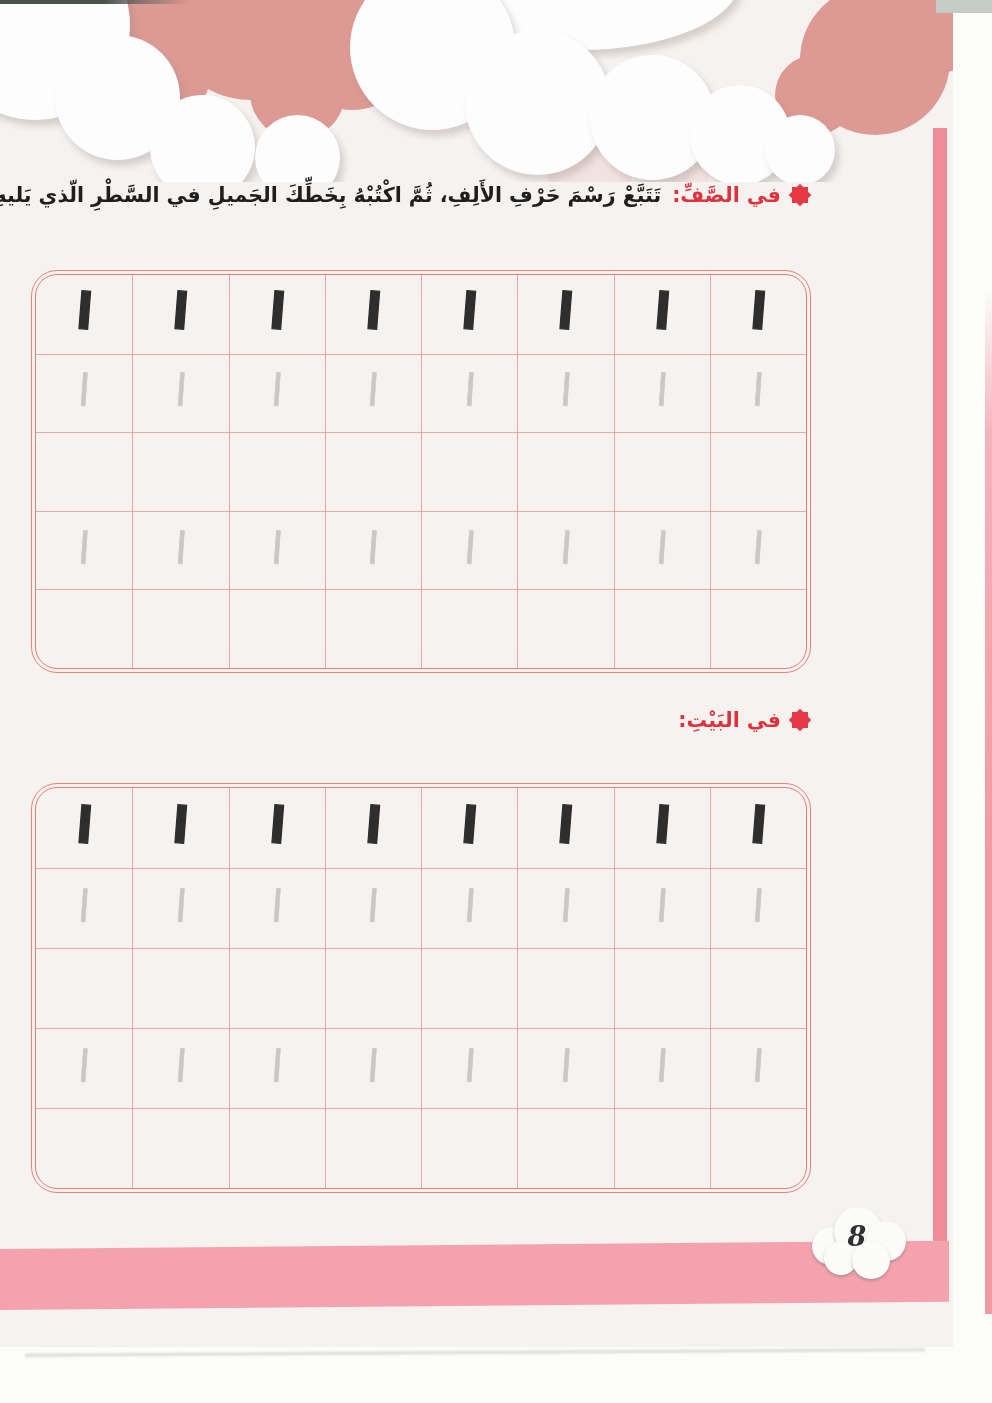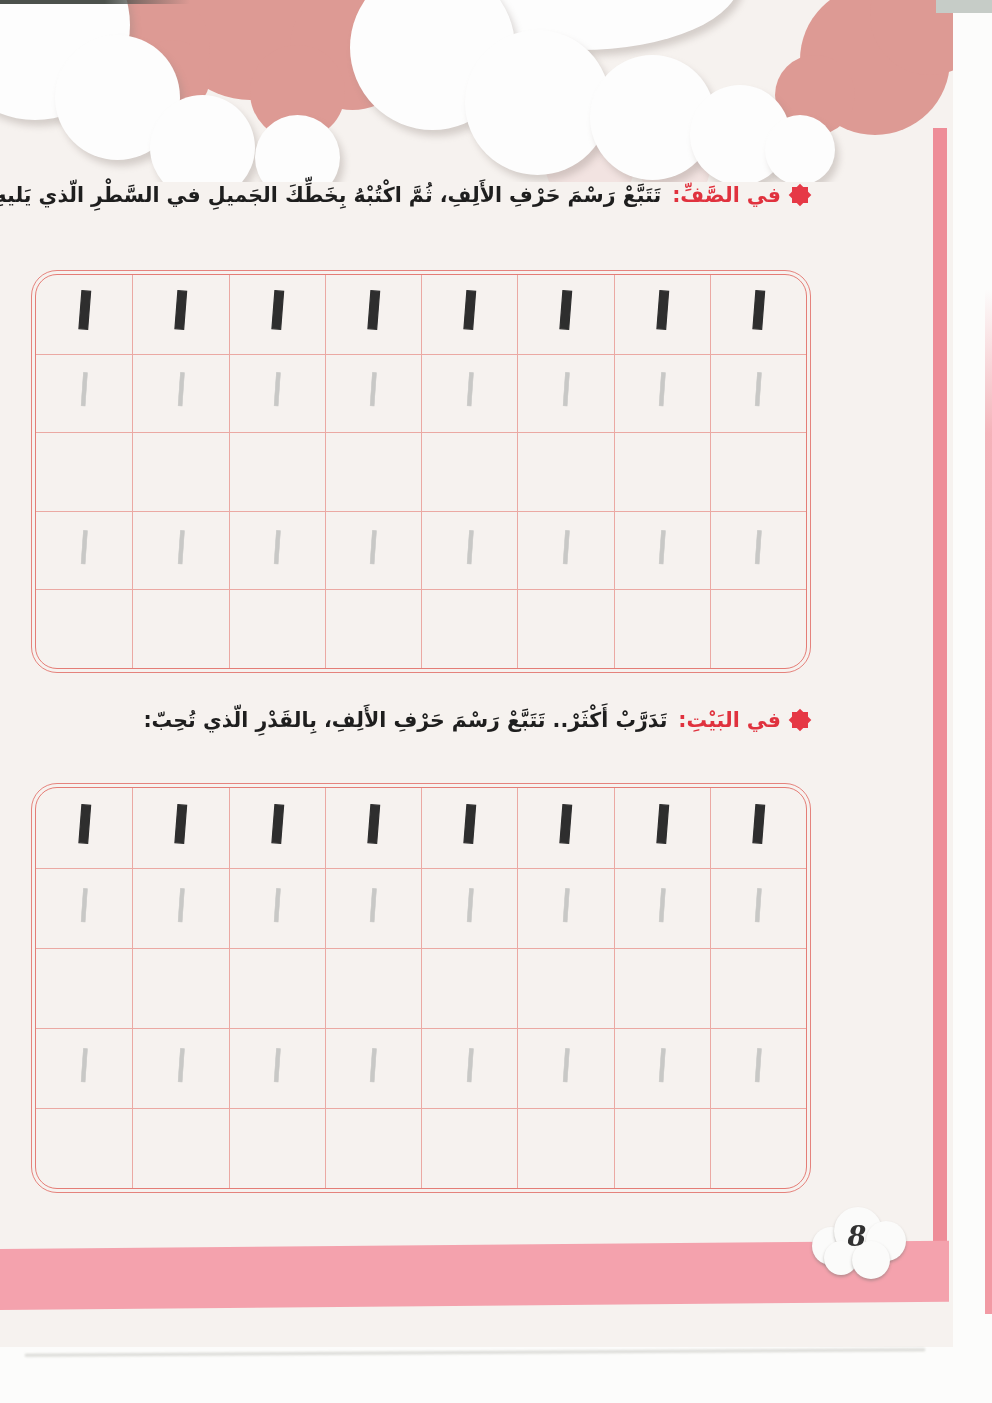--- a/index.html
+++ b/index.html
@@ -196,21 +196,20 @@
         <div class="cell"></div>
         <div class="cell"></div>
         <div class="cell"></div>
         <div class="cell"></div>
       </div>
   </div>
 
   <div class="instruction" style="top:708px;">
     <span class="star"></span>
     <span class="label">في البَيْتِ:</span>
-    <span class="body">تَدَرَّبْ أَكْثَرْ.. تَتَبَّعْ رَسْمَ حَرْفِ الأَلِفِ، بِالقَدْرِ الّذي تُحِبّ:</span>
   </div>
 
   <div class="gridwrap g2">
     <div class="grid">
         <div class="cell">
           <span class="alif bold">ا</span>
         </div>
         <div class="cell">
           <span class="alif bold">ا</span>
         </div>

